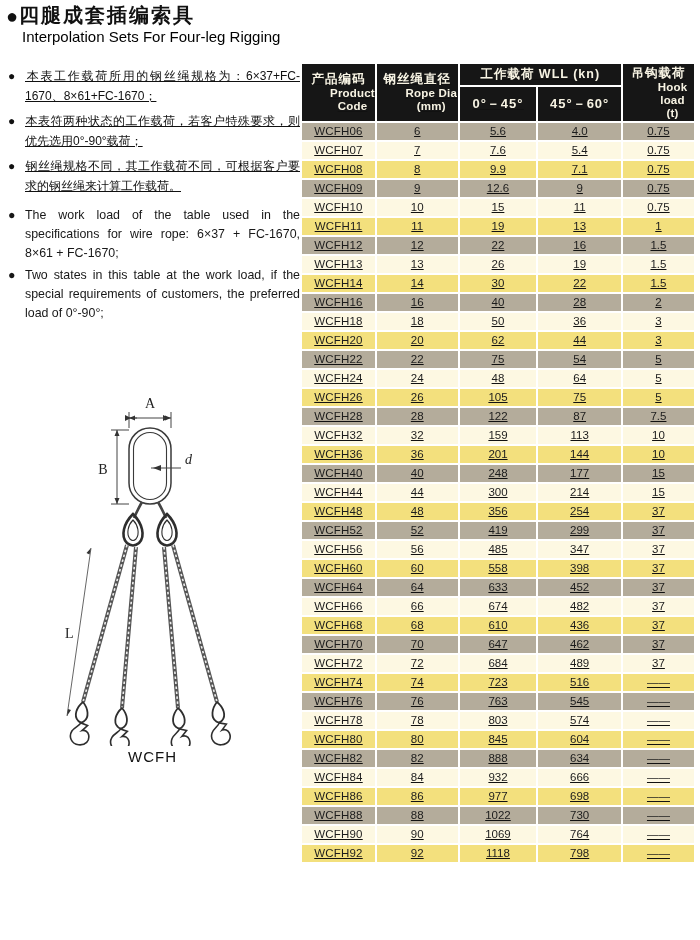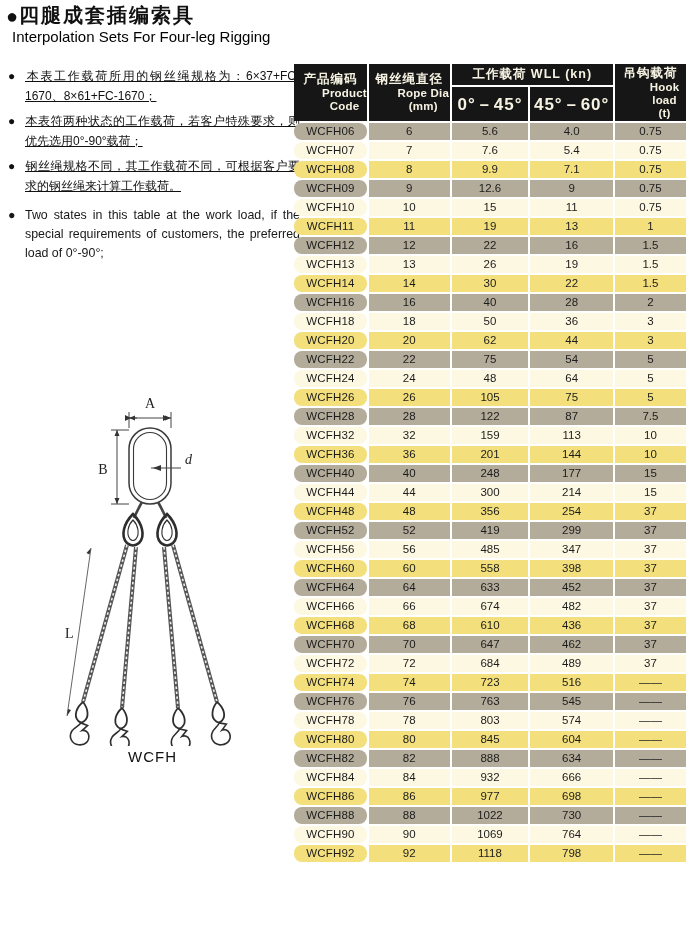--- a/index.html
+++ b/index.html
@@ -5,21 +5,21 @@
   html,body{margin:0;padding:0;}
   body{
     width:700px;height:940px;position:relative;background:#ffffff;
     font-family:"Liberation Sans","DejaVu Sans",sans-serif;color:#111;
     overflow:hidden;
   }
   
   .title-row{position:absolute;left:6px;top:2px;display:flex;align-items:center;}
   .title-bullet{font-size:20px;line-height:24px;margin-right:1px;}
   .title-cn{font-size:20px;font-weight:bold;letter-spacing:2px;}
-  .subtitle{position:absolute;left:12px;top:28px;font-size:15px;color:#000;}
+  .subtitle{position:absolute;left:22px;top:28px;font-size:15px;color:#000;}
 
   
   .notes{position:absolute;left:8px;top:66px;width:292px;}
   .note{font-size:12px;line-height:20px;text-align:justify;color:#111;
         padding-left:17px;text-indent:-17px;margin-bottom:5px;font-weight:500;text-decoration:underline;}
   .note .b{display:inline-block;width:13px;text-indent:0;margin-right:4px;}
   .notes-en{margin-top:10px;}
   .note-en{font-size:12.4px;line-height:19px;text-align:justify;color:#181818;
         padding-left:17px;text-indent:-17px;margin-bottom:3px;}
   .note-en.no-bullet{text-indent:0;margin-top:-3px;}
@@ -27,54 +27,55 @@
 
   
   .diagram{position:absolute;left:55px;top:386px;width:195px;height:395px;}
   .diagram svg{display:block;}
   .dim-label{font-family:"Liberation Serif","DejaVu Serif",serif;font-size:14px;fill:#222;}
   .dim-label.it{font-style:italic;}
   .diagram-caption{position:absolute;left:0;top:362px;width:195px;text-align:center;
         font-size:15px;letter-spacing:1px;color:#111;}
 
   
-  .table-wrap{position:absolute;left:292px;top:62px;width:396px;}
+  .table-wrap{position:absolute;left:300px;top:62px;width:396px;text-decoration:underline;}
   table.spec{border-collapse:separate;border-spacing:2.5px 2px;width:100%;table-layout:fixed;}
   table.spec th{
     background:#161616;color:#f7f3e3;text-align:center;vertical-align:middle;
     font-weight:bold;padding:0;
   }
   .h-cn{display:block;font-size:12.5px;line-height:15px;letter-spacing:1px;}
   .h-en{display:block;font-size:11.5px;line-height:13px;font-weight:bold;letter-spacing:0.2px;padding-left:28px;}
-  .h-sub{font-size:17px;letter-spacing:1px;margin-left:24px;}
+  .h-sub{font-size:13px;letter-spacing:1px;margin-left:24px;}
   table.spec td{
     text-align:center;vertical-align:middle;height:17px;line-height:17px;
     font-size:11.5px;color:#1c1c1c;padding:0;white-space:nowrap;
   }
   tr.row-gray  td{background:#b4ac9b;}
   tr.row-cream td{background:#fdf8e2;}
   tr.row-yellow td{background:#f3e07d;}
-  td.code{font-size:11px;letter-spacing:0.2px;border-radius:8px;}
+  td.code{font-size:11px;letter-spacing:0.2px;}
 </style>
 </head>
 <body>
 
 <div class="title-row">
   <span class="title-bullet">●</span>
   <span class="title-cn">四腿成套插编索具</span>
 </div>
 <div class="subtitle">Interpolation Sets For Four-leg Rigging</div>
 
 <div class="notes">
   <div class="notes-cn">
     <div class="note"><span class="b">●</span><span>本表工作载荷所用的钢丝绳规格为：6×37+FC-1670、8×61+FC-1670；</span></div>
     <div class="note"><span class="b">●</span><span>本表符两种状态的工作载荷，若客户特殊要求，则优先选用0°-90°载荷；</span></div>
     <div class="note"><span class="b">●</span><span>钢丝绳规格不同，其工作载荷不同，可根据客户要求的钢丝绳来计算工作载荷。</span></div>
   </div>
   <div class="notes-en">
+    <div class="note-en"><span class="b">●</span><span>The work load of the table used in the specifications for wire rope: 6×37 + FC-1670, 8×61 + FC-1670;</span></div>
     <div class="note-en"><span class="b">●</span><span>Two states in this table at the work load, if the special requirements of customers, the preferred load of 0°-90°;</span></div>
   </div>
 </div>
 
 <div class="diagram">
   <svg width="195" height="360" viewBox="0 0 195 360">
     <defs>
       <marker id="arr" markerWidth="8" markerHeight="8" refX="6" refY="3" orient="auto">
         <path d="M0,0 L6,3 L0,6 Z" fill="#333"></path>
       </marker>

